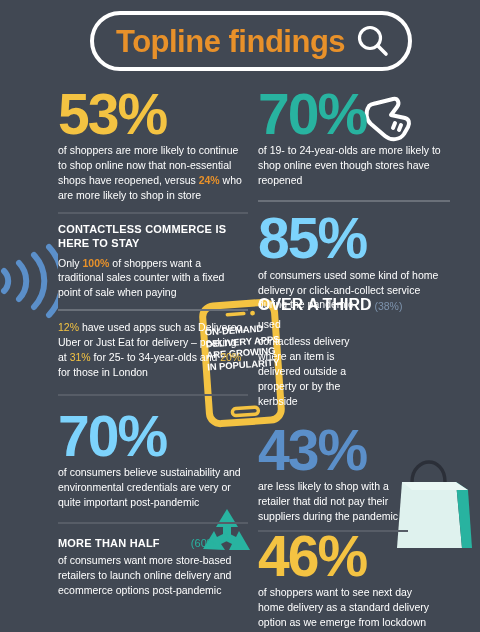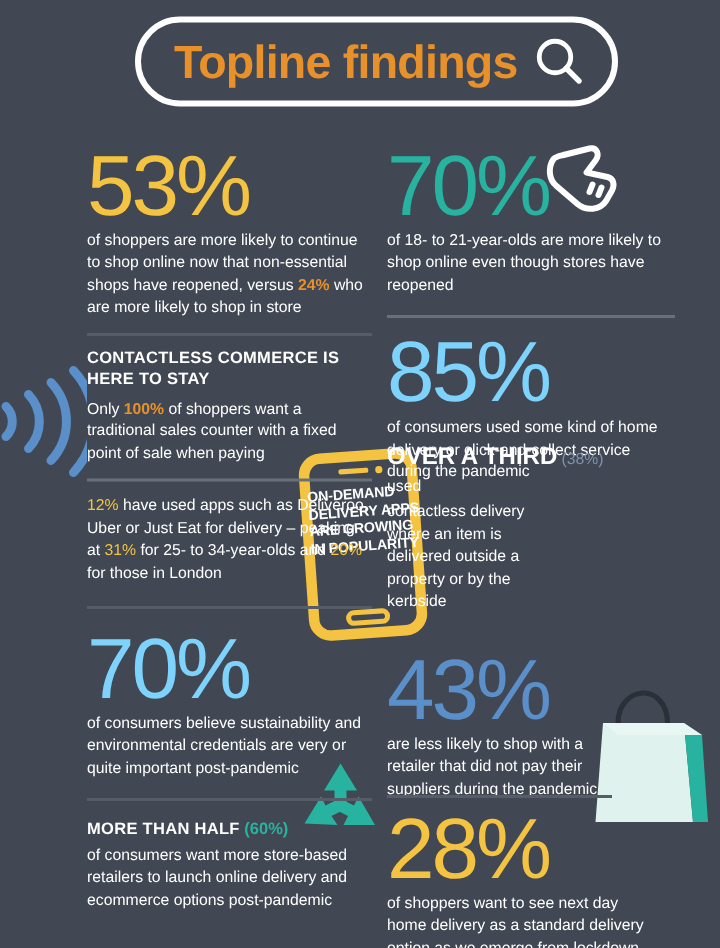--- a/index.html
+++ b/index.html
@@ -43,40 +43,39 @@
   .block { position: relative; }
   .divider {
     height: 2px;
     background: #575d67;
     margin: 9px 0 9px 0;
     width: 100%;
   }
   .divider.light { background: #6a7079; }
 
   .stat {
-    font-weight: normal;
+    font-weight: bold;
     line-height: 0.92;
     letter-spacing: -2px;
     margin-bottom: 3px;
-    margin-top: 10px;
   }
   .stat.big  { font-size: 57px; }
   .c-yellow  { color: #f4c342; }
   .c-orange  { color: #7dd3fc; }
   .c-teal    { color: #28b3a0; }
   .c-blue    { color: #5b8fc9; }
 
   .body {
     color: #ffffff;
     font-size: 10.5px;
     line-height: 1.42;
   }
   .hl-orange { color: #e8912a; font-weight: bold; }
   .hl-yellow { color: #f4c342; font-weight: normal; }
-  .hl-teal   { color: #28b3a0; font-weight: bold; }
+  .hl-teal   { color: #28b3a0; font-weight: normal; margin-left: 28px; }
   .hl-blue   { color: #7d93ad; font-weight: normal; }
   .lead {
     color: #ffffff; font-weight: bold;
     font-size: 11px; line-height: 1.25;
     letter-spacing: 0.2px;
   }
 
   
   .wifi-art   { position: absolute; left: -4px;  top: 240px; width: 62px;  height: 82px; }
   .hand-art   { position: absolute; left: 355px; top: 94px;  width: 62px;  height: 54px; }
@@ -207,21 +206,21 @@
       </div>
       <div class="body">of consumers want more store-based retailers to launch online delivery and ecommerce options post-pandemic</div>
     </div>
 
   </div>
 
   <div class="col-right">
 
     <div class="block">
       <div class="stat big c-teal">70%</div>
-      <div class="body">of 18- to 21-year-olds are more likely to shop online even though stores have reopened</div>
+      <div class="body">of 19- to 24-year-olds are more likely to shop online even though stores have reopened</div>
     </div>
 
     <div class="divider light" style="margin:12px 0 10px 0;"></div>
 
     <div class="block">
       <div class="stat big c-orange">85%</div>
       <div class="body">of consumers used some kind of home delivery or click-and-collect service during the pandemic</div>
     </div>
 
   </div>
@@ -234,17 +233,17 @@
   </div>
 
   <div style="position:absolute; left:258px; top:424px; width:160px;">
     <div class="stat big c-blue">43%</div>
     <div class="body">are less likely to shop with a retailer that did not pay their suppliers during the pandemic</div>
   </div>
 
   <div class="divider" style="position:absolute; left:258px; top:521px; width:150px;"></div>
 
   <div style="position:absolute; left:258px; top:530px; width:180px;">
-    <div class="stat big c-yellow">28%</div>
+    <div class="stat big c-yellow">46%</div>
     <div class="body">of shoppers want to see next day home delivery as a standard delivery option as we emerge from lockdown</div>
   </div>
 
 </div>
 
 </body></html>

